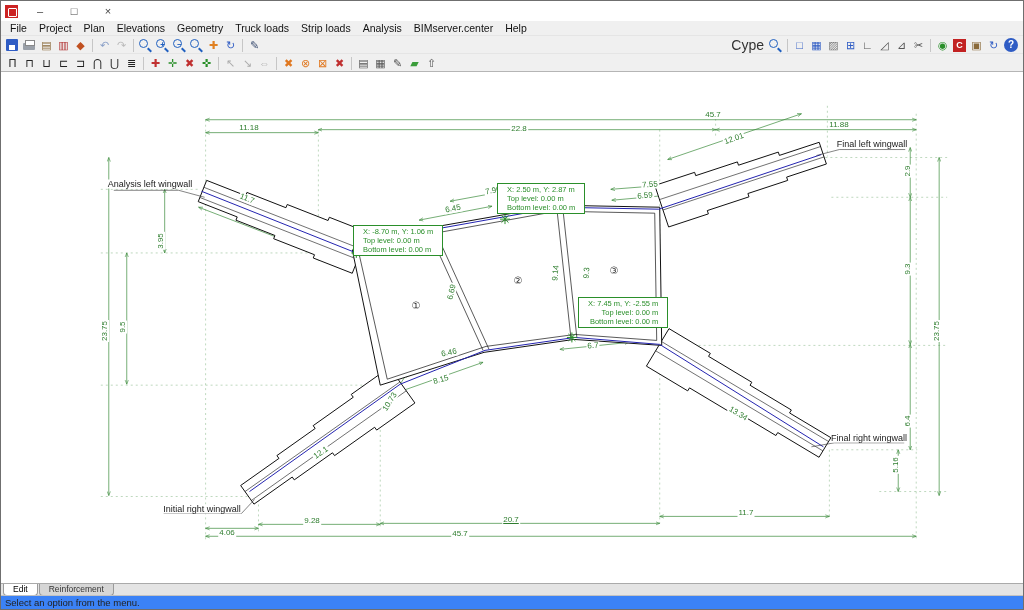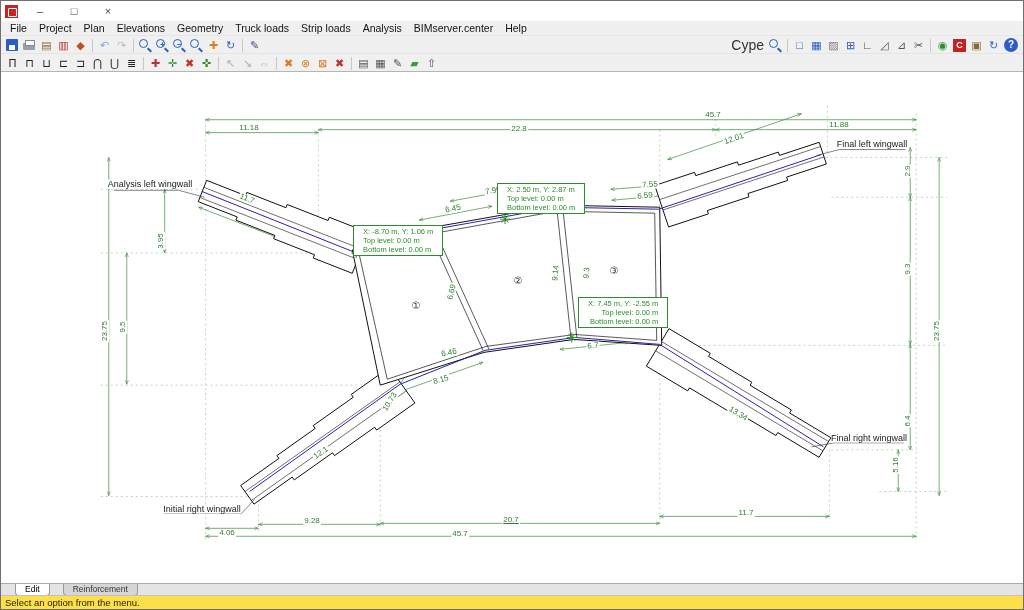--- a/index.html
+++ b/index.html
@@ -50,23 +50,23 @@
   
   #label-layer{position:absolute;inset:0;pointer-events:none;z-index:3;}
   .dlab{position:absolute;white-space:nowrap;pointer-events:none;}
   .dlab.dim{color:#2e7d2e;font-size:8px;line-height:8px;background:#fff;padding:0 1px;}
   .dlab.lbl{color:#1a1a1a;font-size:9px;line-height:9px;background:#fff;}
   .dlab.cell{color:#333;font-size:10px;line-height:10px;}
   .infobox{position:absolute;border:1px solid #2a8f2a;background:#fff;color:#2a8f2a;font-size:7.5px;line-height:9px;padding:1px 9px;white-space:nowrap;pointer-events:none;}
 
   
   .tabbar{position:absolute;left:0;right:0;bottom:13px;height:12px;background:#e4e4e4;display:flex;align-items:flex-start;padding-left:2px;border-top:1px solid #aaa;}
-  .tab{font-size:8.5px;line-height:11px;padding:0 9px;color:#333;background:#d6d6d6;border:1px solid #9a9a9a;border-top:none;border-radius:0 0 4px 4px;margin-right:1px;margin-left:12px;}
+  .tab{font-size:8.5px;line-height:11px;padding:0 9px;color:#333;background:#d6d6d6;border:1px solid #9a9a9a;border-top:none;border-radius:0 0 4px 4px;margin-right:1px;}
   .tab.active{background:#ffffff;color:#000;}
-  .statusbar{position:absolute;left:0;right:0;bottom:0;height:13px;background:#fde047;border-top:1px solid #c2c2c2;display:flex;align-items:center;}
+  .statusbar{position:absolute;left:0;right:0;bottom:0;height:13px;background:#3b82f6;border-top:1px solid #c2c2c2;display:flex;align-items:center;}
   .statusbar span{font-size:9.5px;color:#222;padding-left:4px;}
 </style>
 </head>
 <body>
 
 <div class="window">
 
   <div class="titlebar">
     <span class="app-logo"></span>
     <div class="win-controls">

